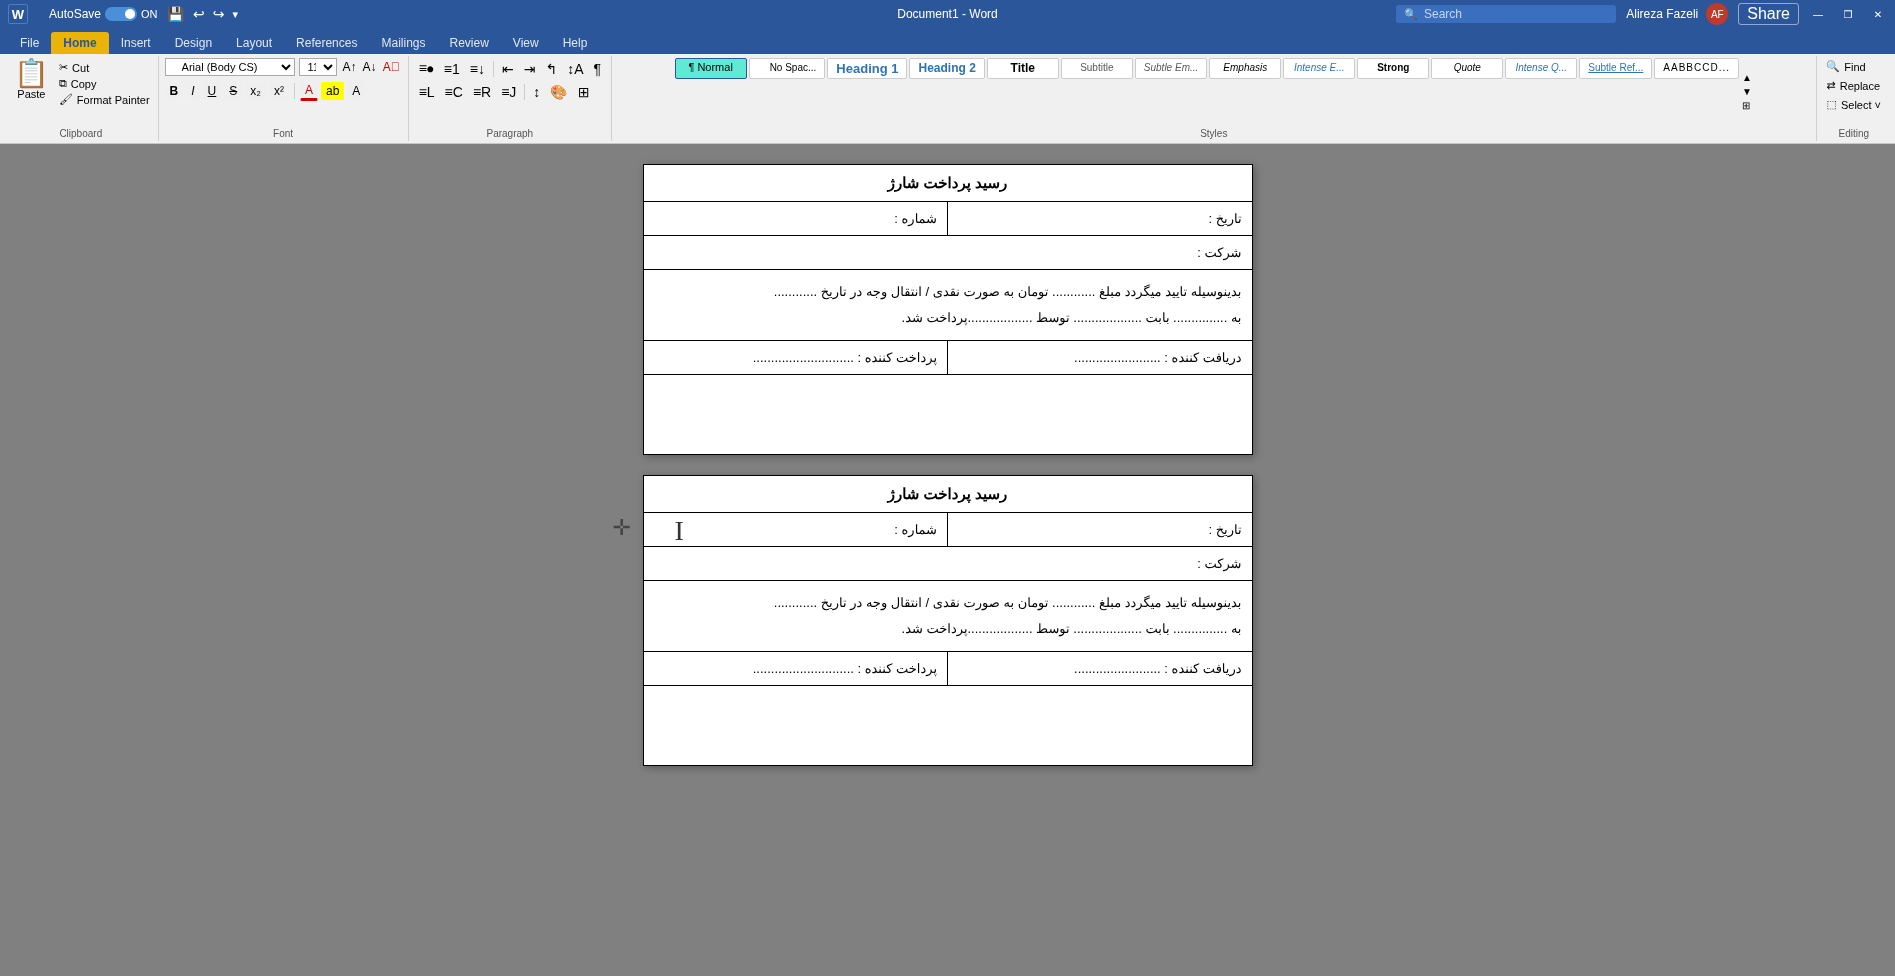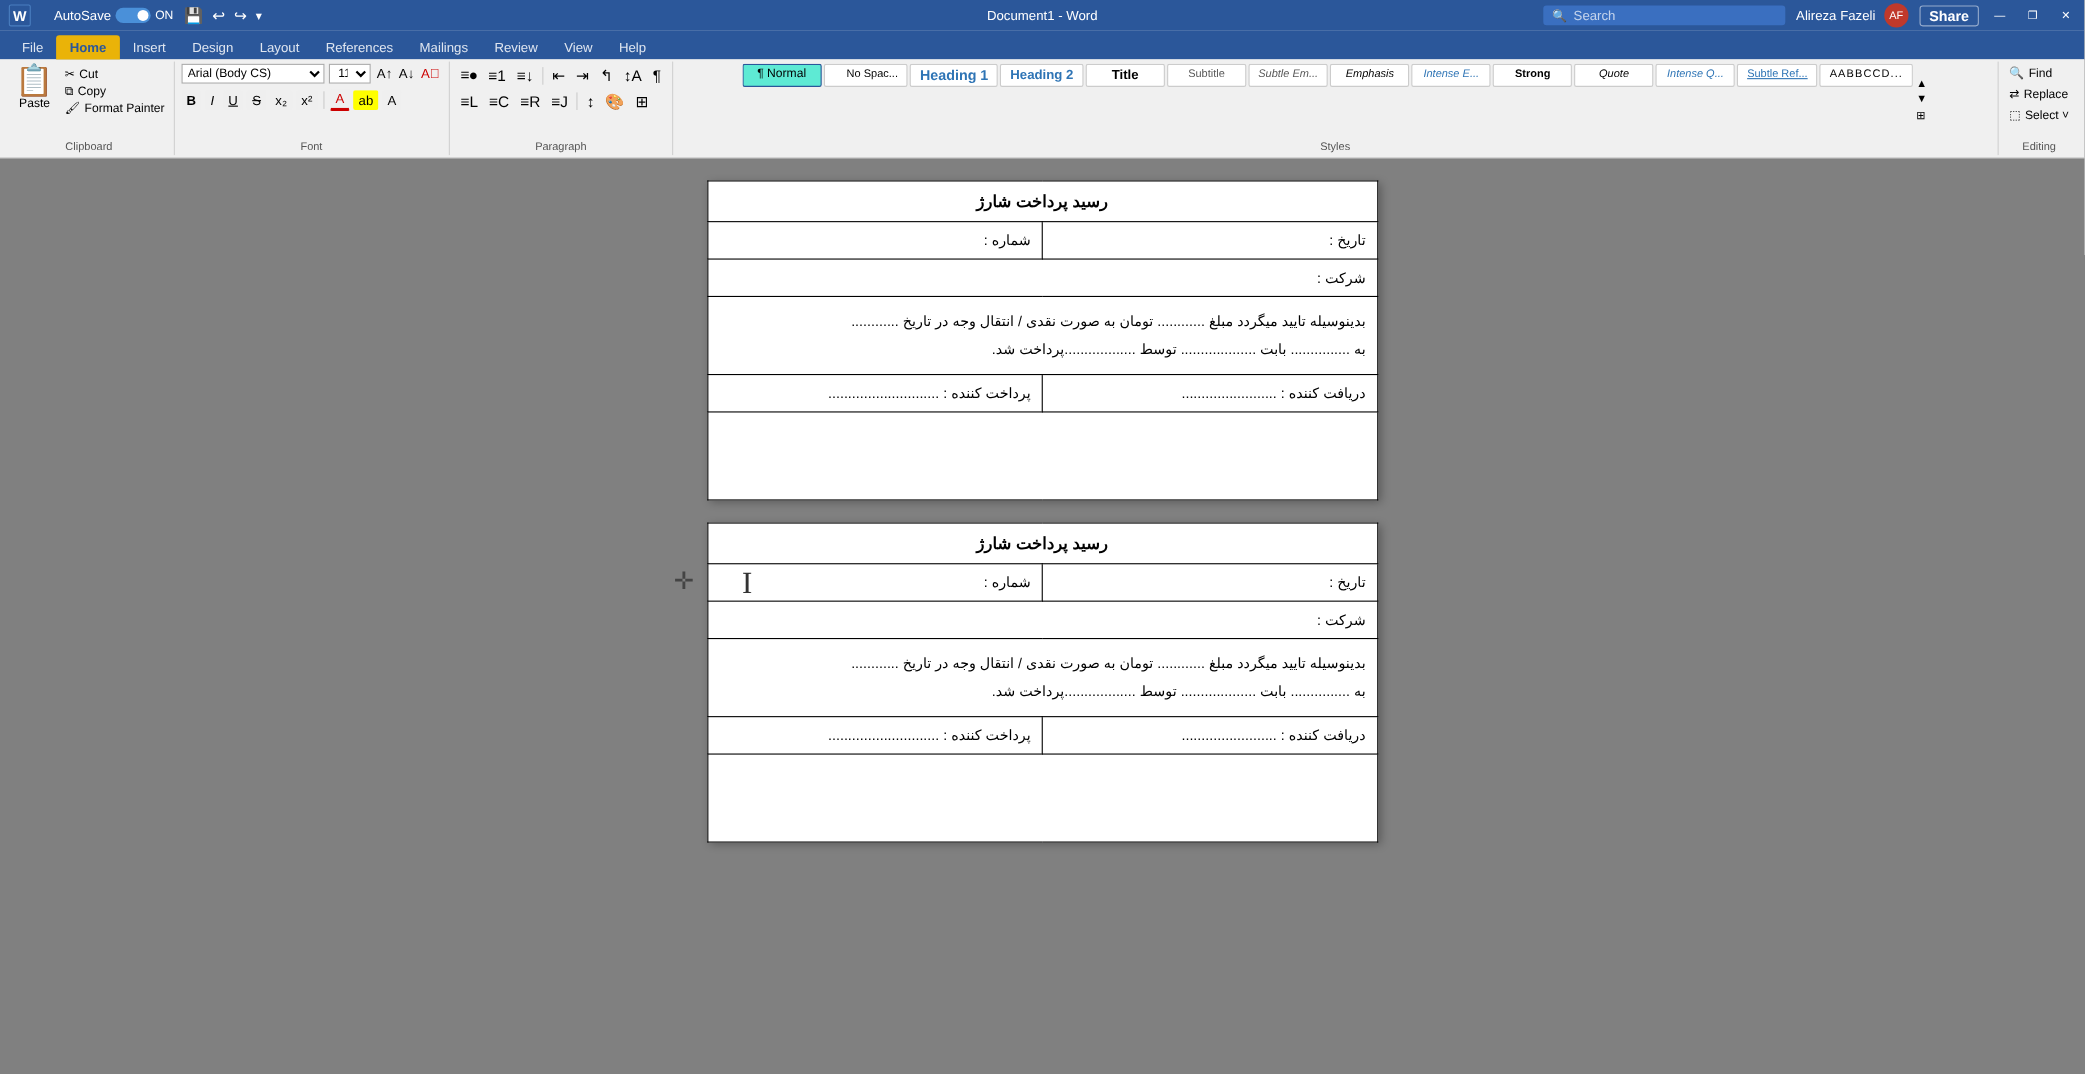--- a/index.html
+++ b/index.html
@@ -72,21 +72,21 @@
 
     
     .clipboard-group { display: flex; gap: 4px; }
     .paste-btn { display: flex; flex-direction: column; align-items: center; cursor: pointer; padding: 2px 4px; }
     .paste-icon { font-size: 28px; line-height: 1; }
     .clipboard-small-btns { display: flex; flex-direction: column; gap: 1px; justify-content: flex-start; margin-top: 2px; }
     .small-btn { display: flex; align-items: center; gap: 4px; font-size: 11px; cursor: pointer; padding: 1px 2px; white-space: nowrap; }
 
     
     .font-group-row { display: flex; gap: 4px; align-items: center; margin-bottom: 2px; }
-    .font-select { font-size: 11px; border: 1px solid #aaa; background: white; padding: 1px 1px; width: 130px; }
+    .font-select { font-size: 11px; border: 1px solid #aaa; background: white; padding: 1px 12px; width: 130px; }
     .font-size-select { font-size: 11px; border: 1px solid #aaa; background: white; padding: 1px 4px; width: 38px; }
     .font-size-btns { display: flex; gap: 2px; }
     .font-size-btn { font-size: 12px; cursor: pointer; padding: 0 2px; }
     .font-format-row { display: flex; gap: 3px; align-items: center; }
     .fmt-btn { font-size: 12px; cursor: pointer; padding: 1px 4px; border: 1px solid transparent; border-radius: 2px; }
     .fmt-btn.bold { font-weight: bold; }
     .fmt-btn.italic { font-style: italic; }
     .fmt-btn.underline { text-decoration: underline; }
     .para-row { display: flex; gap: 2px; align-items: center; }
     .para-btn { font-size: 14px; cursor: pointer; padding: 1px 3px; border: 1px solid transparent; border-radius: 2px; }
@@ -166,21 +166,21 @@
   <div style="display:flex;align-items:center;gap:10px;">
     <div class="search-bar">
       <span class="search-icon">🔍</span>
       <span style="font-size:12px;color:rgba(255,255,255,0.7);">Search</span>
     </div>
     <div class="user-area">
       <span style="font-size:12px;">Alireza Fazeli</span>
       <div class="avatar">AF</div>
     </div>
     <div style="display:flex;gap:4px;">
-      <span style="font-size:13px;cursor:pointer;border:1px solid rgba(255,255,255,0.5);padding:1px 8px;border-radius:3px;font-weight:bold;">Share</span>
+      <span style="font-size:16px;cursor:pointer;border:1px solid rgba(255,255,255,0.5);padding:1px 8px;border-radius:3px;">Share</span>
     </div>
     <div class="title-bar-right">
       <div class="win-btn">—</div>
       <div class="win-btn">❐</div>
       <div class="win-btn close">✕</div>
     </div>
   </div>
 </div>
 
 <div class="menu-bar">

